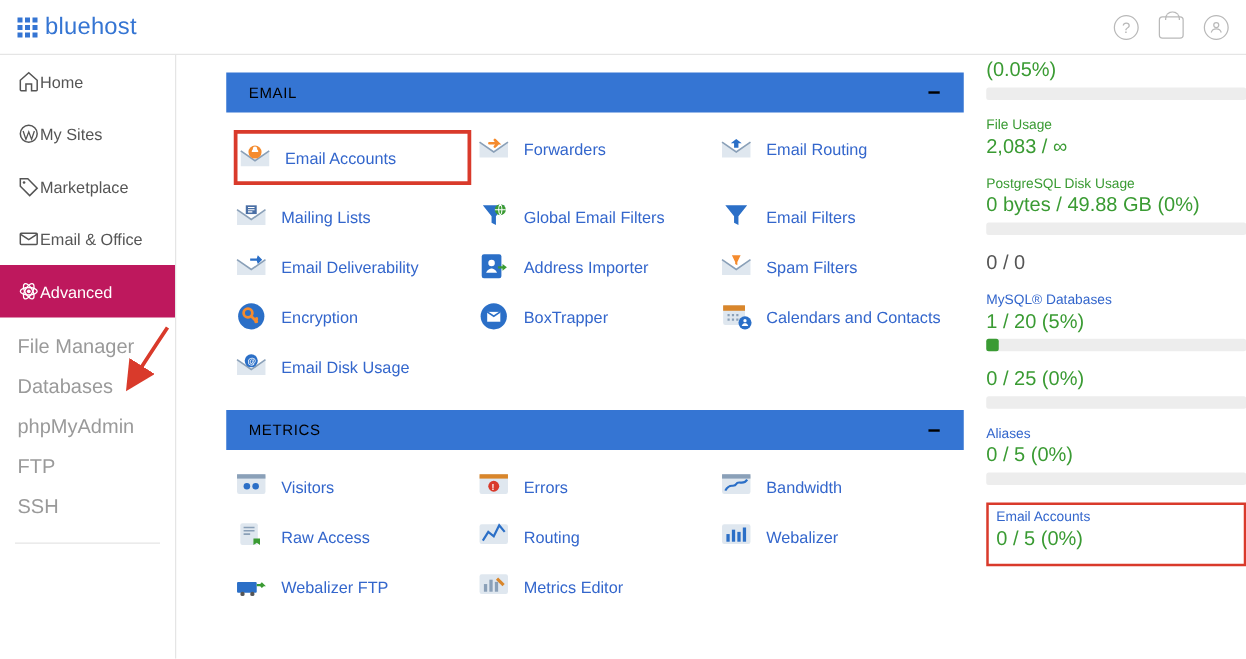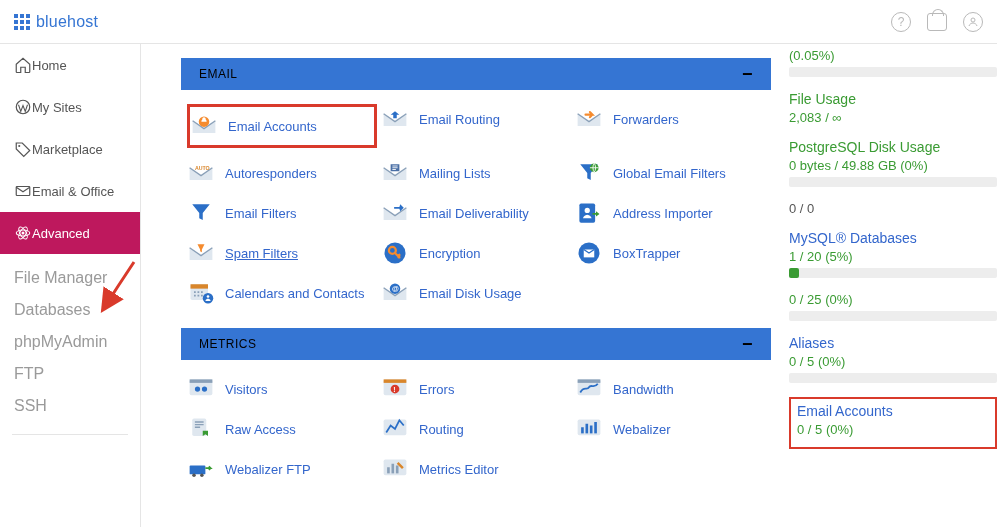--- a/index.html
+++ b/index.html
@@ -3,21 +3,21 @@
 <meta charset="utf-8">
 <style>
   * { box-sizing: border-box; margin: 0; padding: 0; }
   body { font-family: -apple-system, "Helvetica Neue", Arial, sans-serif; font-size: 13px; color: #333; background: #fff; width: 997px; height: 527px; overflow: hidden; }
 
   
   .topbar { height: 44px; border-bottom: 1px solid #e5e5e5; display:flex; align-items:center; padding:0 14px; justify-content:space-between;}
   .brand-area { display:flex; align-items:center; gap:6px;}
   .brand-grid { width:16px; height:16px; display:grid; grid-template-columns:repeat(3,1fr); grid-template-rows:repeat(3,1fr); gap:2px;}
   .brand-grid span { background:#3575d3;}
-  .brand-text { color:#3575d3; font-size:16px; font-weight:400; letter-spacing:.2px;text-align:right;}
+  .brand-text { color:#3575d3; font-size:19px; font-weight:400; letter-spacing:.2px;text-align:right;}
   .top-icons { display:flex; gap:16px; align-items:center;}
   .circ { width:20px; height:20px; border:1.4px solid #b9b9b9; border-radius:50%; display:flex; align-items:center; justify-content:center; color:#b9b9b9; font-size:12px;}
   .cart { width:20px; height:18px; border:1.4px solid #b9b9b9; border-radius:3px; position:relative;}
   .cart::before { content:""; position:absolute; top:-5px; left:4px; width:10px; height:6px; border:1.4px solid #b9b9b9; border-bottom:none; border-radius:6px 6px 0 0;}
 
   .shell { display:flex; height:calc(527px - 44px); }
 
   
   .sidebar { width:141px; border-right:1px solid #e5e5e5; display:flex; flex-direction:column;}
   .nav-item { display:flex; align-items:center; height:42px; padding:0 14px; color:#555; cursor:pointer;}
@@ -35,30 +35,30 @@
   .cols { display:flex; gap:18px;}
   .center { width:590px;}
   .right { width:208px; padding-top:4px;}
 
   .panel-head { height:32px; background:#3575d3; color:#000000; display:flex; align-items:center; justify-content:space-between; padding:0 18px; font-size:12px; letter-spacing:.5px;}
   .panel-head .minus { font-size:18px; font-weight:700;}
 
   .grid3 { display:grid; grid-template-columns:repeat(3,1fr); column-gap:4px; row-gap:10px; padding:14px 6px 20px 6px;}
   .item { display:flex; align-items:center; gap:10px; height:30px;}
   .item .lbl { color:#3366cc; font-size:13px;}
-  .item.u .lbl { text-decoration:underline;}
+  .item.u .lbl { }
   .ic { width:28px; height:28px; display:flex; align-items:center; justify-content:center; flex-shrink:0;}
   .ic svg { width:28px; height:28px;}
 
   .highlight-box { border:3px solid #d93a2b; padding:4px 6px 4px 0; display:inline-flex; align-items:center; gap:10px;}
 
   
   .stat { margin-bottom:14px;}
-  .stat .title { color:#3366cc; font-size:14px; margin-bottom:3px;}
-  .stat .val { color:#3a9b33; font-size:13px; margin-bottom:4px;}
+  .stat .title { color:#3366cc; font-size:11px; margin-bottom:3px;}
+  .stat .val { color:#3a9b33; font-size:16px; margin-bottom:4px;}
   .stat .bar { height:10px; background:#ededed; border-radius:2px; position:relative;}
   .stat .bar .fill { position:absolute; left:0; top:0; bottom:0; background:#3a9b33; border-radius:2px;}
   .stat.plain .val { color:#555;}
   .stat.green-title .title { color:#3a9b33;}
   .right .box-hi { border:2px solid #d93a2b; padding:4px 6px 6px 6px;}
 </style>
 </head>
 <body>
 
 <div class="topbar">
@@ -177,44 +177,34 @@
                   </svg>
                 </span>
             <span class="lbl">Email Accounts</span>
            </div>
           </div>
           <div class="item">
             <span class="ic">
                 <svg viewBox="0 0 32 32">
                   <path d="M3 10l13 9 13-9v14H3z" fill="#dfe7ef"></path>
                   <path d="M3 10l13 9 13-9" fill="none" stroke="#8aa0b8" stroke-width="1.5"></path>
+                  <path d="M12 11h8l-3-3m3 3l-3 3" stroke="#f58b2e" stroke-width="2.4" fill="none" stroke-linecap="round"></path>
+                </svg>
+              </span>
+            <span class="lbl">Forwarders</span>
+          </div>
+          <div class="item">
+            <span class="ic">
+                <svg viewBox="0 0 32 32">
+                  <path d="M3 10l13 9 13-9v14H3z" fill="#dfe7ef"></path>
+                  <path d="M3 10l13 9 13-9" fill="none" stroke="#8aa0b8" stroke-width="1.5"></path>
                   <path d="M11 11l5-4 5 4-3 0v4h-4v-4z" fill="#2b6fc7"></path>
                 </svg>
               </span>
             <span class="lbl">Email Routing</span>
-          </div>
-          <div class="item">
-            <span class="ic">
-                <svg viewBox="0 0 32 32">
-                  <path d="M3 10l13 9 13-9v14H3z" fill="#dfe7ef"></path>
-                  <path d="M3 10l13 9 13-9" fill="none" stroke="#8aa0b8" stroke-width="1.5"></path>
-                  <path d="M12 11h8l-3-3m3 3l-3 3" stroke="#f58b2e" stroke-width="2.4" fill="none" stroke-linecap="round"></path>
-                </svg>
-              </span>
-            <span class="lbl">Forwarders</span>
-          </div>
-          <div class="item">
-            <span class="ic">
-                <svg viewBox="0 0 32 32">
-                  <path d="M3 10l13 9 13-9v14H3z" fill="#dfe7ef"></path>
-                  <path d="M3 10l13 9 13-9" fill="none" stroke="#8aa0b8" stroke-width="1.5"></path>
-                  <text x="9" y="13" font-size="6" fill="#d9862b" font-weight="700">AUTO</text>
-                </svg>
-              </span>
-            <span class="lbl">Autoresponders</span>
           </div>
           <div class="item">
             <span class="ic">
                 <svg viewBox="0 0 32 32">
                   <path d="M3 10l13 9 13-9v14H3z" fill="#dfe7ef"></path>
                   <path d="M3 10l13 9 13-9" fill="none" stroke="#8aa0b8" stroke-width="1.5"></path>
                   <rect x="11" y="6" width="10" height="8" fill="#4a6fa5"></rect>
                   <path d="M13 8h6M13 10h6M13 12h4" stroke="#fff" stroke-width="1"></path>
                 </svg>
               </span>

